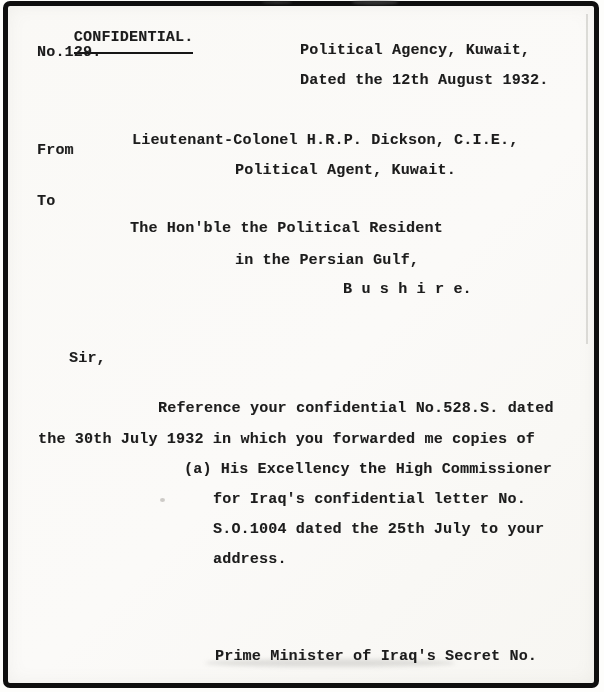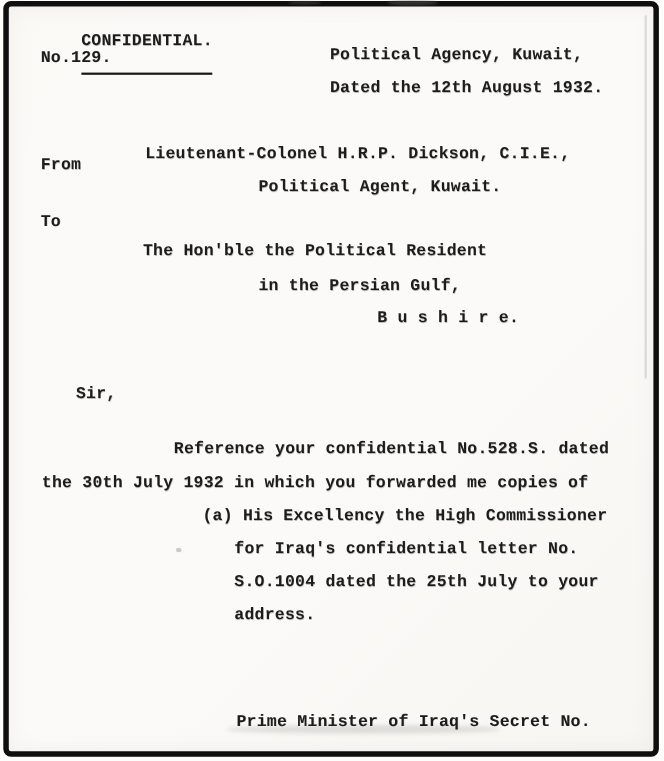--- a/index.html
+++ b/index.html
@@ -26,21 +26,21 @@
     white-space:pre;
     font-size:15px;
     font-weight:700;
     line-height:17px;
     color:#1c1c1c;
     letter-spacing:0.2px;
     text-shadow:0.4px 0.4px 0 rgba(30,30,30,0.28);
   }
   .underlined{
     border-bottom:2px solid #161616;
-    padding-bottom:20px;
+    padding-bottom:6px;
   }
   .artifact{position:absolute;pointer-events:none;}
   .smudge-top{left:352px;top:0;width:46px;height:5px;background:rgba(90,90,90,0.45);border-radius:50%;filter:blur(1px);}
   .smudge-top2{left:262px;top:1px;width:30px;height:3px;background:rgba(120,120,120,0.3);border-radius:50%;filter:blur(1px);}
   .smudge-bottom{left:205px;top:659px;width:250px;height:8px;background:rgba(140,140,135,0.25);border-radius:50%;filter:blur(2px);}
   .smudge-right{left:586px;top:14px;width:2px;height:330px;background:rgba(130,130,125,0.25);filter:blur(0.5px);}
   .speck{left:160px;top:498px;width:5px;height:4px;background:rgba(120,115,110,0.35);border-radius:50%;filter:blur(0.5px);}
 </style>
 </head>
 <body>

